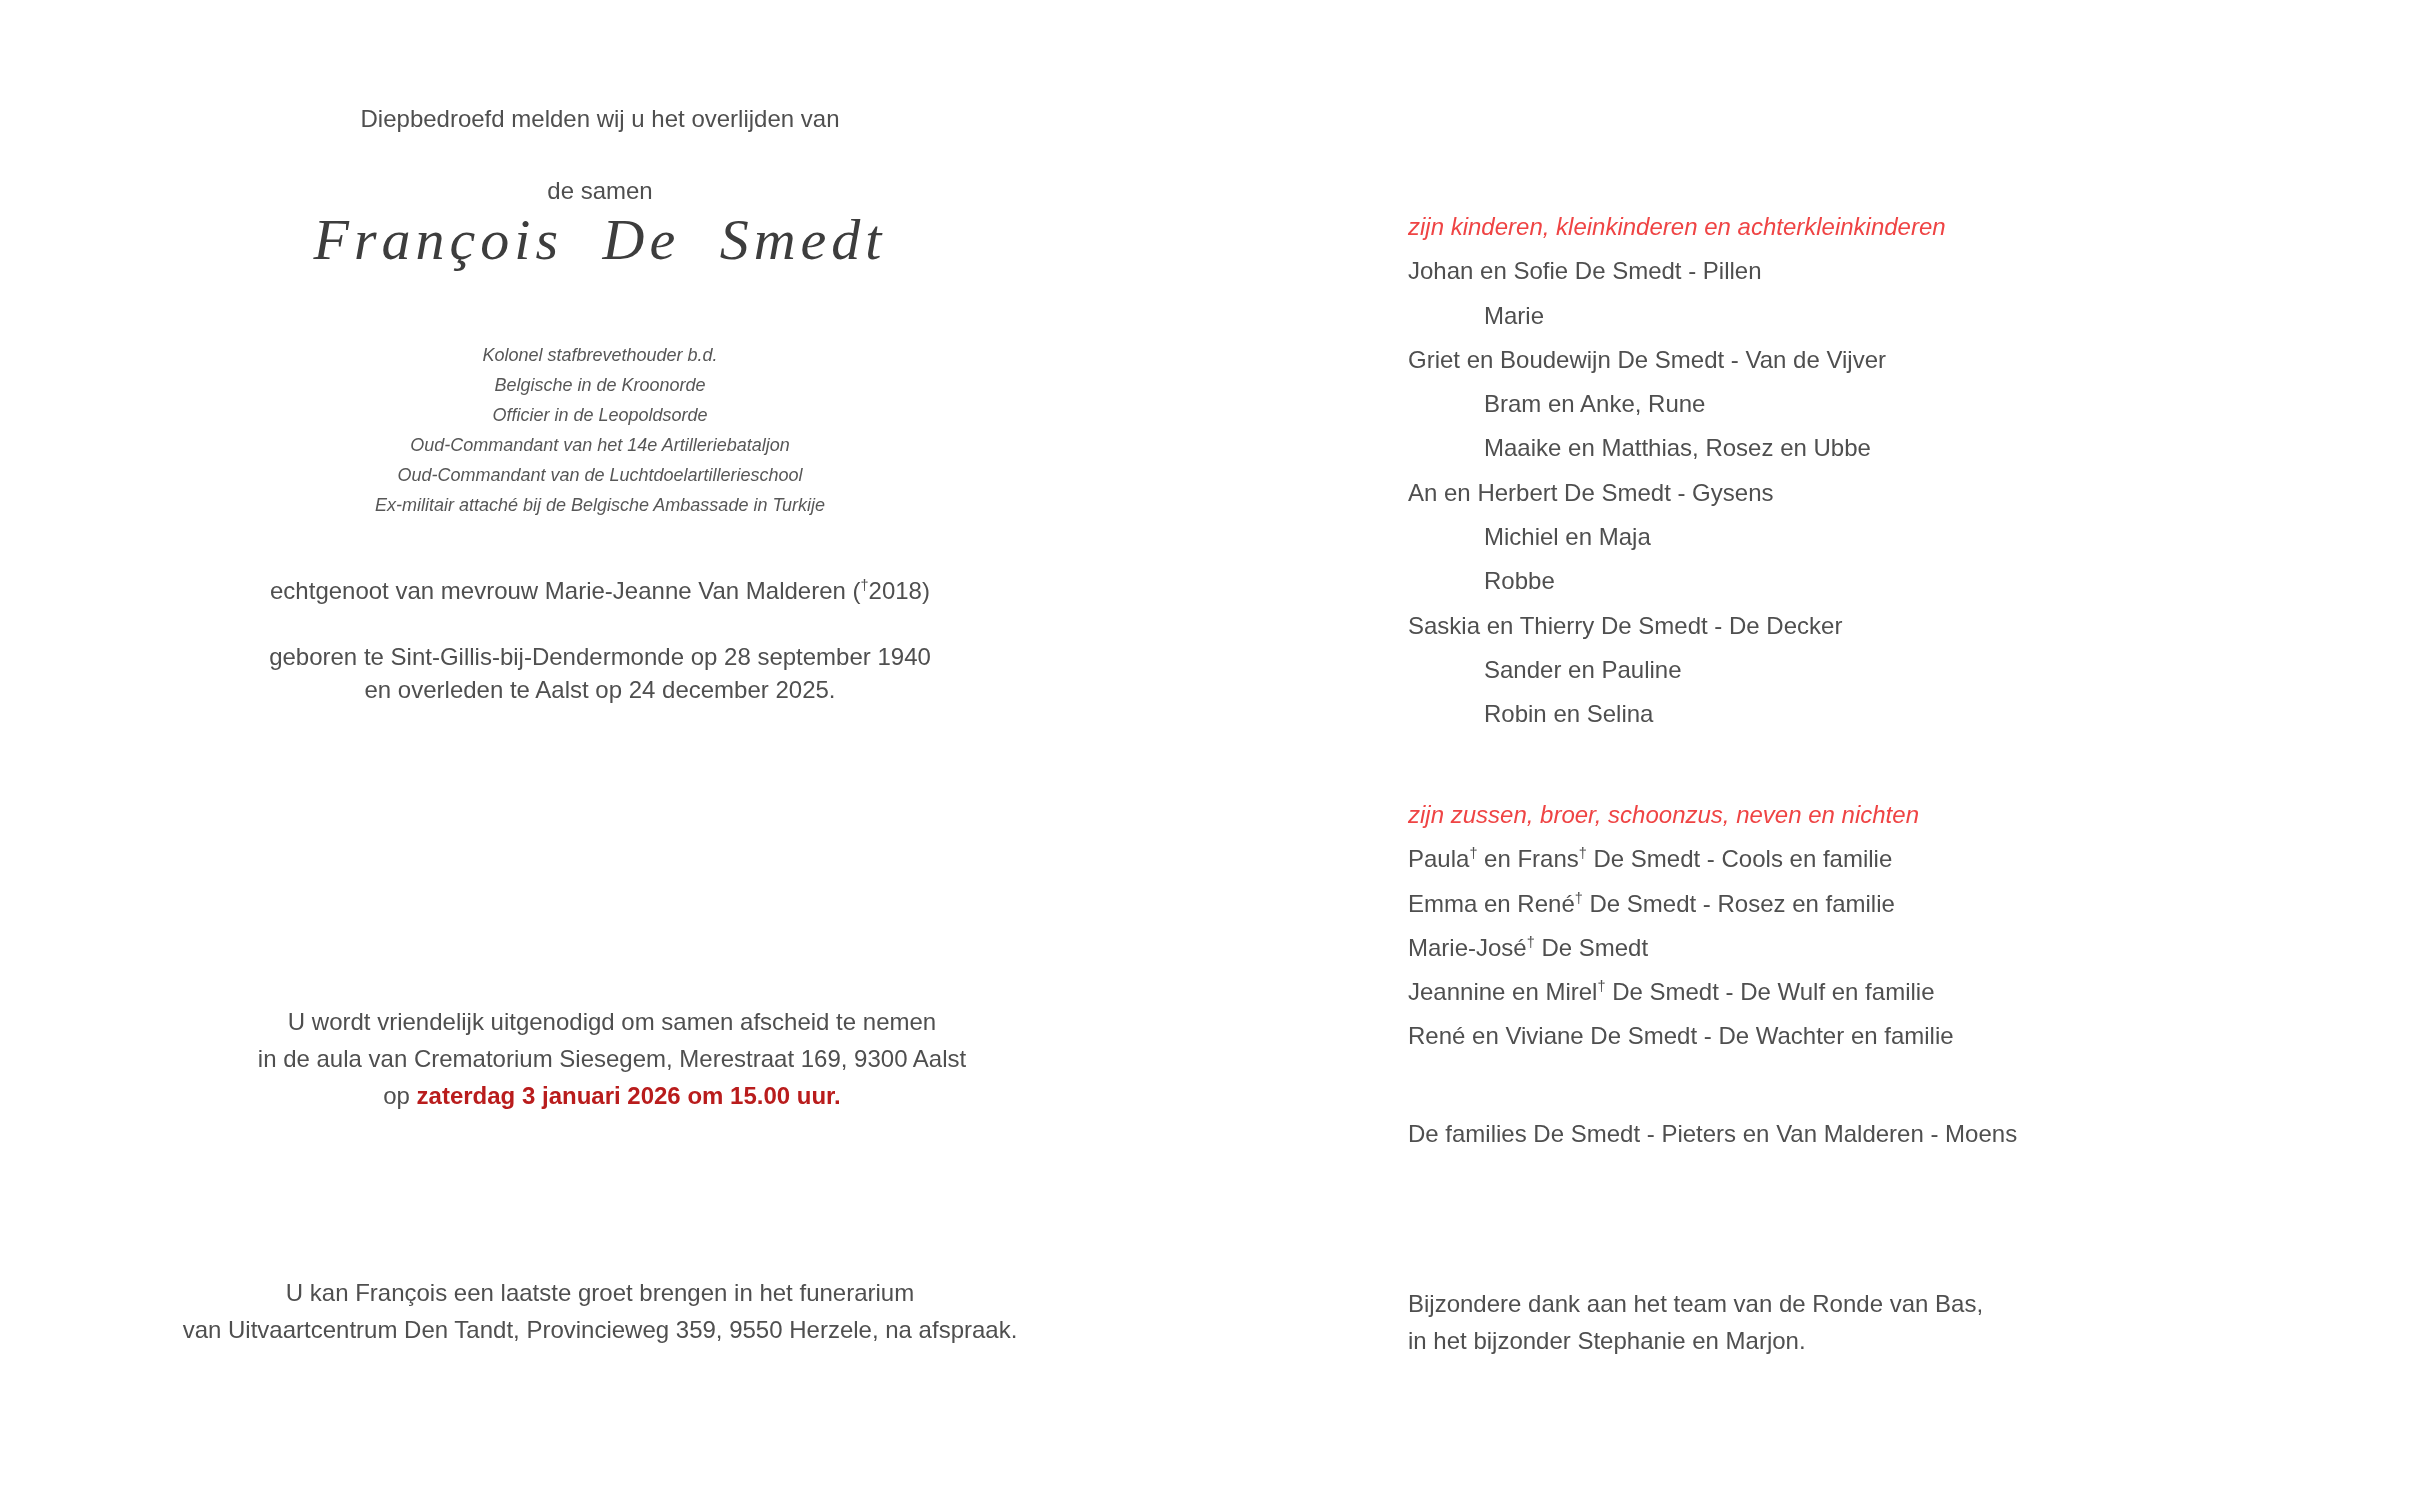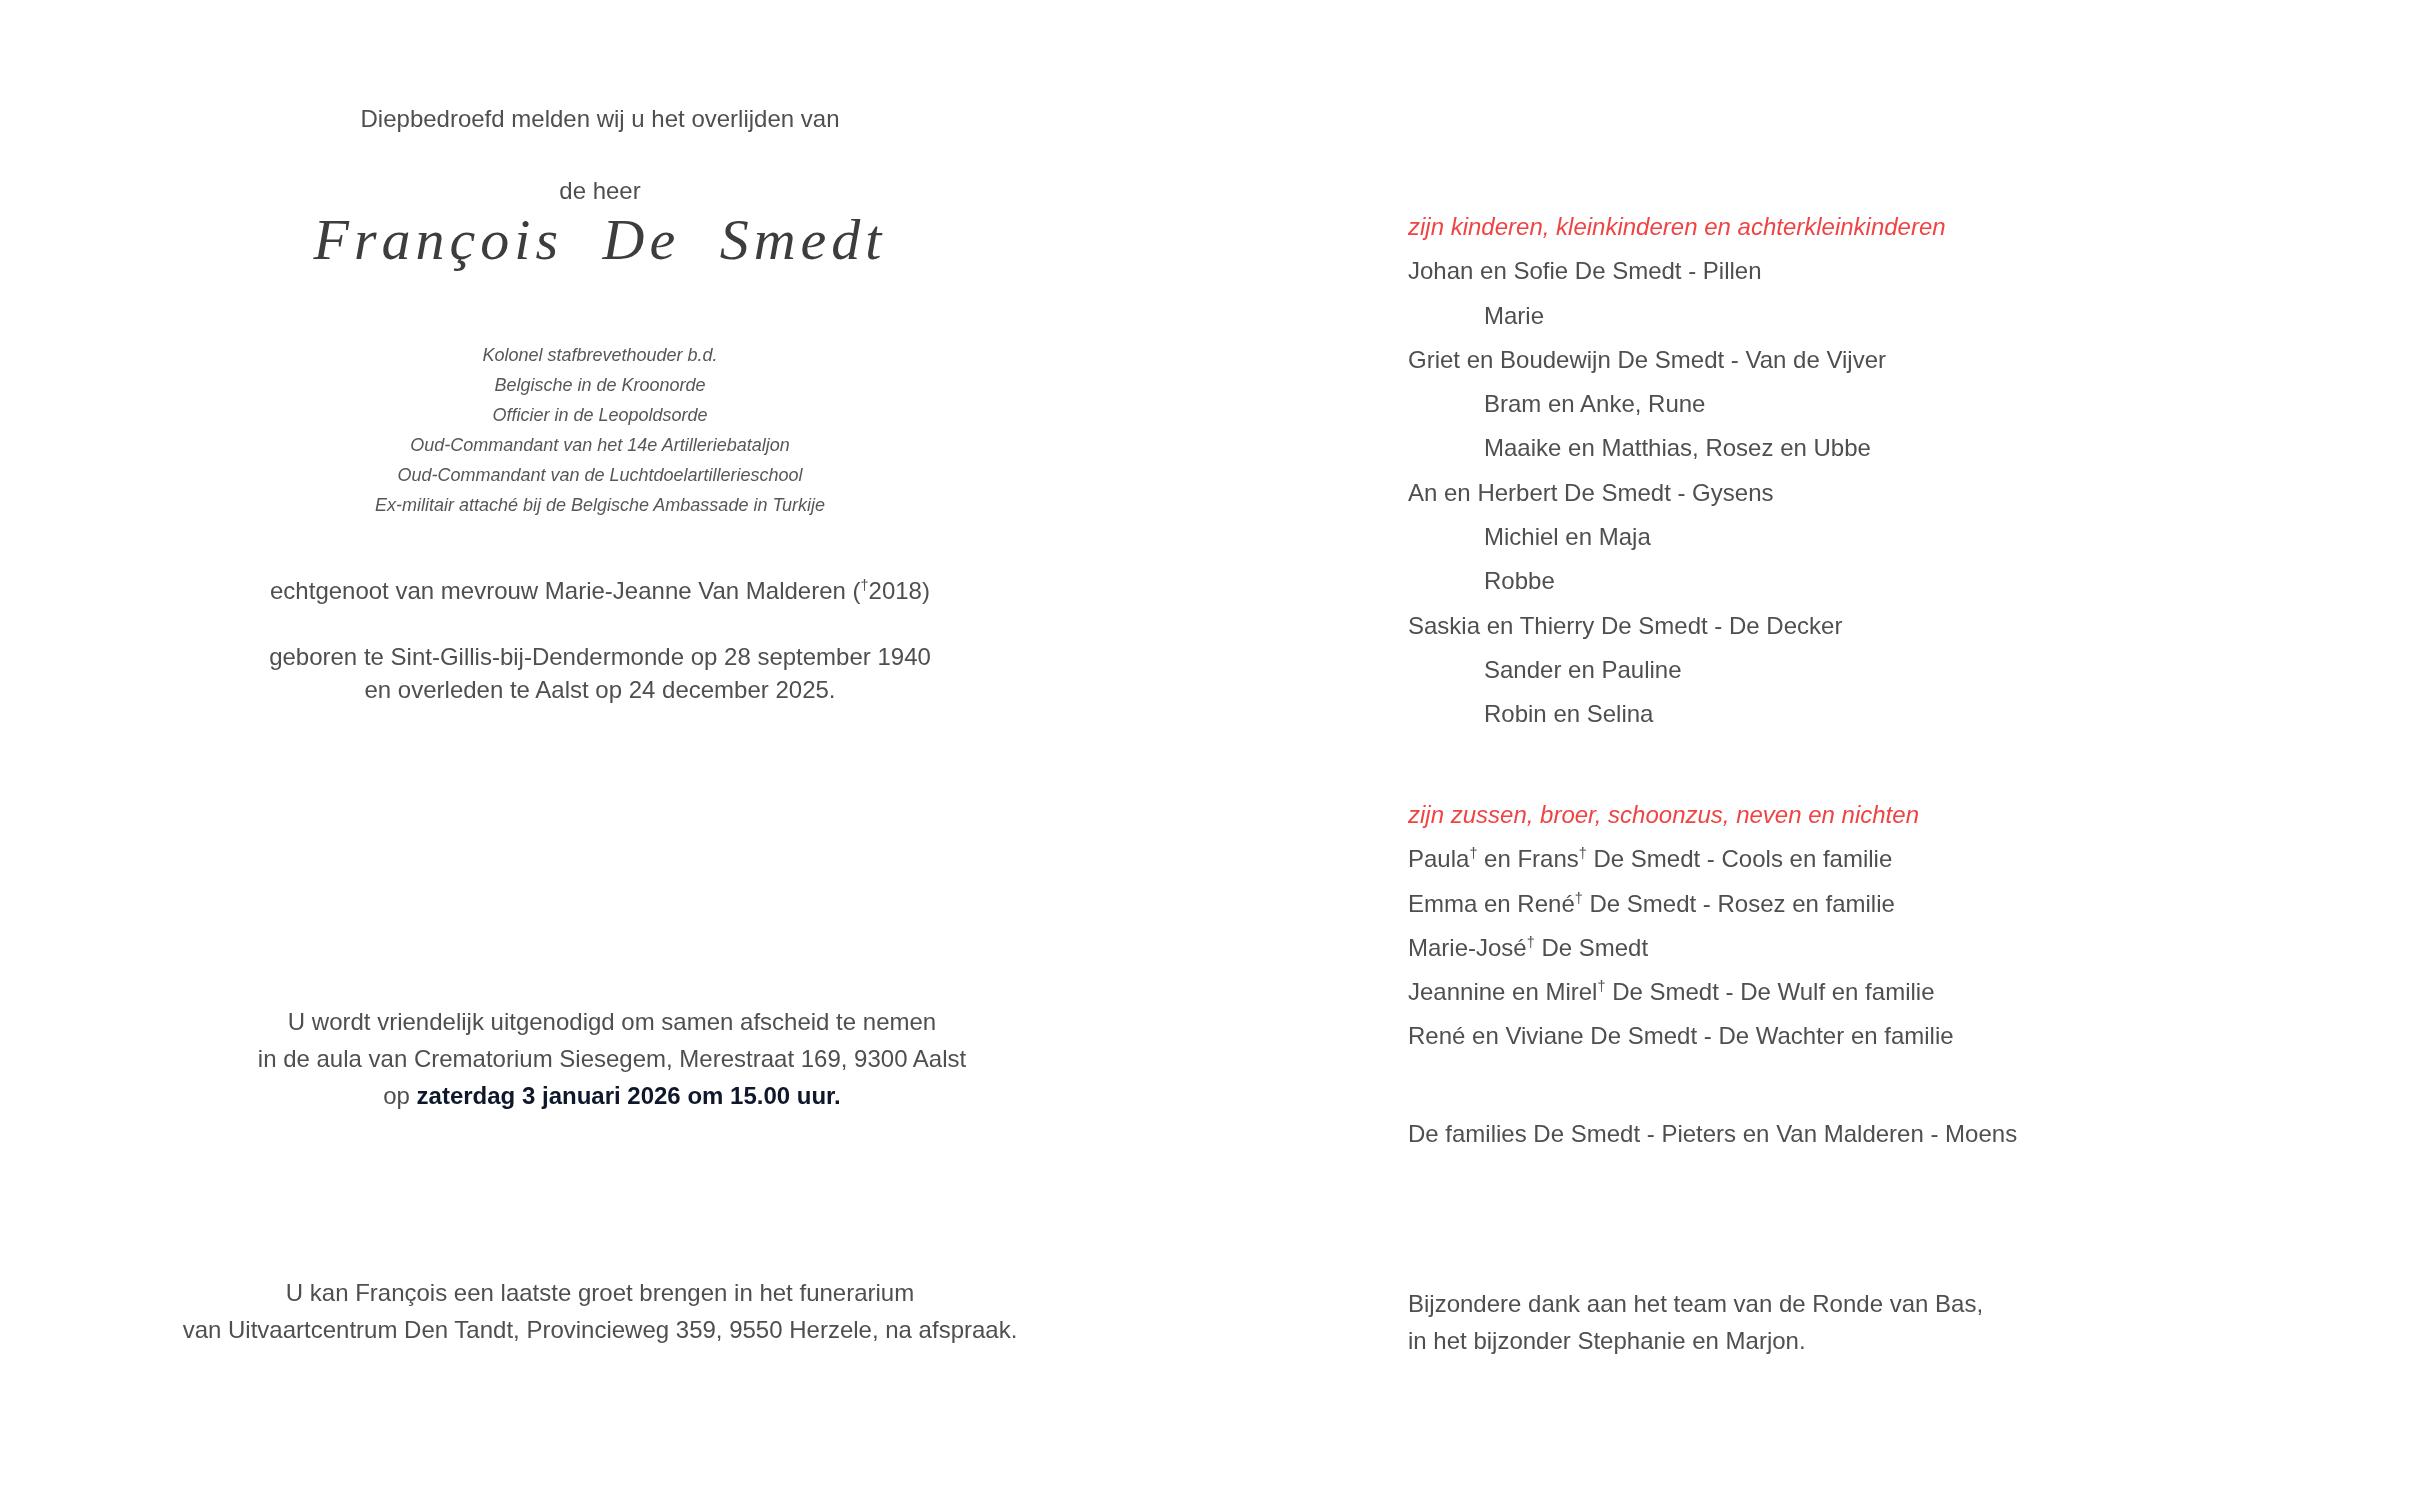--- a/index.html
+++ b/index.html
@@ -55,21 +55,21 @@
     top: 340px;
     line-height: 30px;
     font-style: italic;
     font-size: 18px;
     color: #575757;
   }
   #spouse       { top: 577px; }
   #dates        { top: 640px; line-height: 33px; }
   #invitation   { top: 1003px; line-height: 37px; padding-left: 24px; }
   #funerarium   { top: 1274px; line-height: 37px; }
-  .bold { font-weight: bold; color: #0f172a; }
+  .bold { font-weight: bold; color: #b91c1c; }
 
   
   .roll { line-height: 44.3px; }
   #children     { top: 205px; }
   #siblings     { top: 793px; }
   #families-line{ top: 1120px; }
   #thanks       { top: 1285px; line-height: 37px; }
   .sec-header   { font-style: italic; color: #ef4444; }
   .indent       { padding-left: 76px; }
   sup.dg {
@@ -80,21 +80,21 @@
 </style>
 </head>
 <body>
 
 <div class="card">
 
   <div class="panel-left">
 
     <div class="block" id="intro">Diepbedroefd melden wij u het overlijden van</div>
 
-    <div class="block" id="salutation">de heer</div>
+    <div class="block" id="salutation">de samen</div>
 
     <div class="block" id="deceased-name">François De Smedt</div>
 
     <div class="block" id="titles">
       <div>Kolonel stafbrevethouder b.d.</div>
       <div>Belgische in de Kroonorde</div>
       <div>Officier in de Leopoldsorde</div>
       <div>Oud-Commandant van het 14e Artilleriebataljon</div>
       <div>Oud-Commandant van de Luchtdoelartillerieschool</div>
       <div>Ex-militair attaché bij de Belgische Ambassade in Turkije</div>

